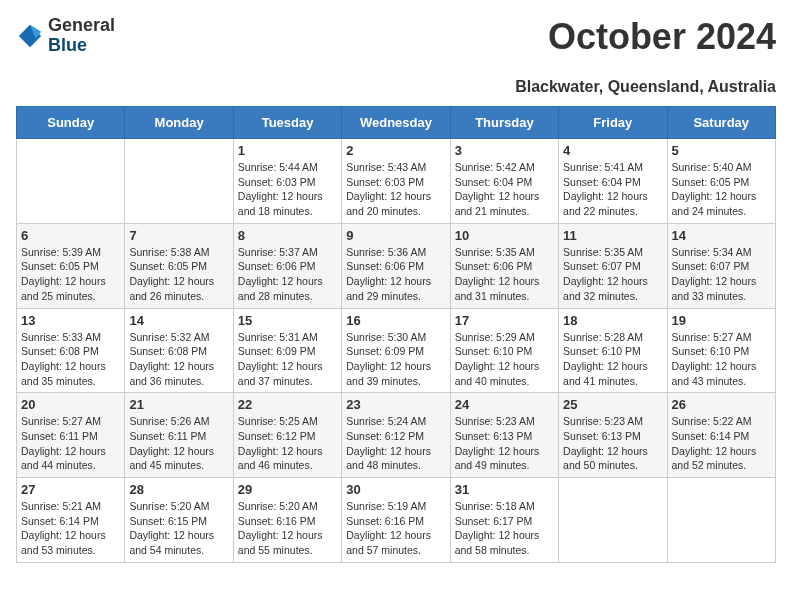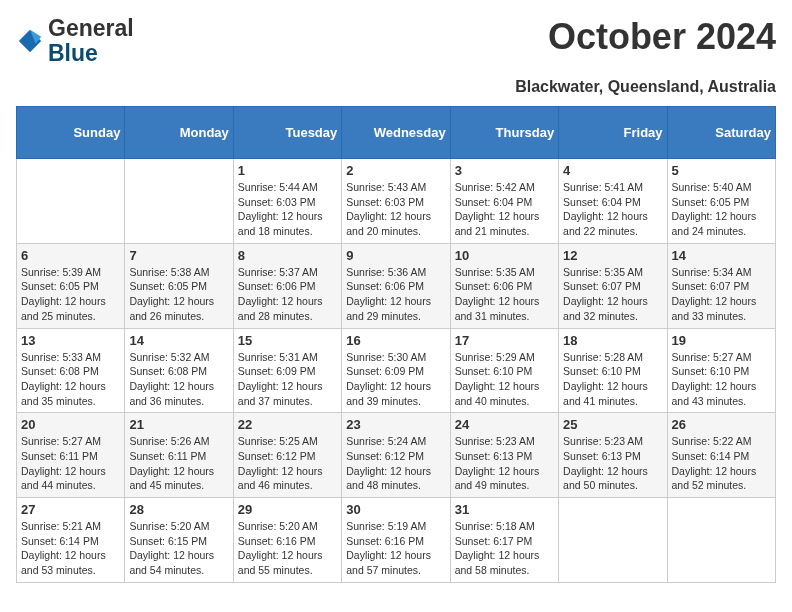--- a/index.html
+++ b/index.html
@@ -16,21 +16,21 @@
       align-items: flex-start;
       margin-bottom: 10px;
     }
     .logo {
       display: flex;
       align-items: center;
     }
     .logo-text {
       display: flex;
       flex-direction: column;
-      font-size: 23px;
+      font-size: 18px;
       font-weight: bold;
       line-height: 1.1;
     }
     .logo-general { color: #333; }
     .logo-blue { color: #0c4a6e; }
     .logo-icon {
       width: 28px;
       height: 28px;
       margin-right: 4px;
     }
@@ -49,22 +49,22 @@
       margin-top: 20px;
     }
     .calendar {
       width: 100%;
       border-collapse: collapse;
       font-size: 11px;
     }
     .calendar thead th {
       background: #3a7abf;
       color: #fff;
-      padding: 18px 4px;
-      text-align: right;
+      padding: 8px 4px;
+      text-align: center;
       font-size: 13px;
       border: 1px solid #2a6aaf;
     }
     .calendar tbody td {
       border: 1px solid #ccc;
       vertical-align: top;
       padding: 4px;
       width: 108px;
       min-height: 80px;
       background: #fff;
@@ -159,21 +159,21 @@
         </td>
         <td>
           <div class="day-number">9</div>
           <div class="day-info">Sunrise: 5:36 AM<br>Sunset: 6:06 PM<br>Daylight: 12 hours<br>and 29 minutes.</div>
         </td>
         <td>
           <div class="day-number">10</div>
           <div class="day-info">Sunrise: 5:35 AM<br>Sunset: 6:06 PM<br>Daylight: 12 hours<br>and 31 minutes.</div>
         </td>
         <td>
-          <div class="day-number">12</div>
+          <div class="day-number">11</div>
           <div class="day-info">Sunrise: 5:35 AM<br>Sunset: 6:07 PM<br>Daylight: 12 hours<br>and 32 minutes.</div>
         </td>
         <td>
           <div class="day-number">14</div>
           <div class="day-info">Sunrise: 5:34 AM<br>Sunset: 6:07 PM<br>Daylight: 12 hours<br>and 33 minutes.</div>
         </td>
       </tr>
       <tr>
         <td>
           <div class="day-number">13</div>

